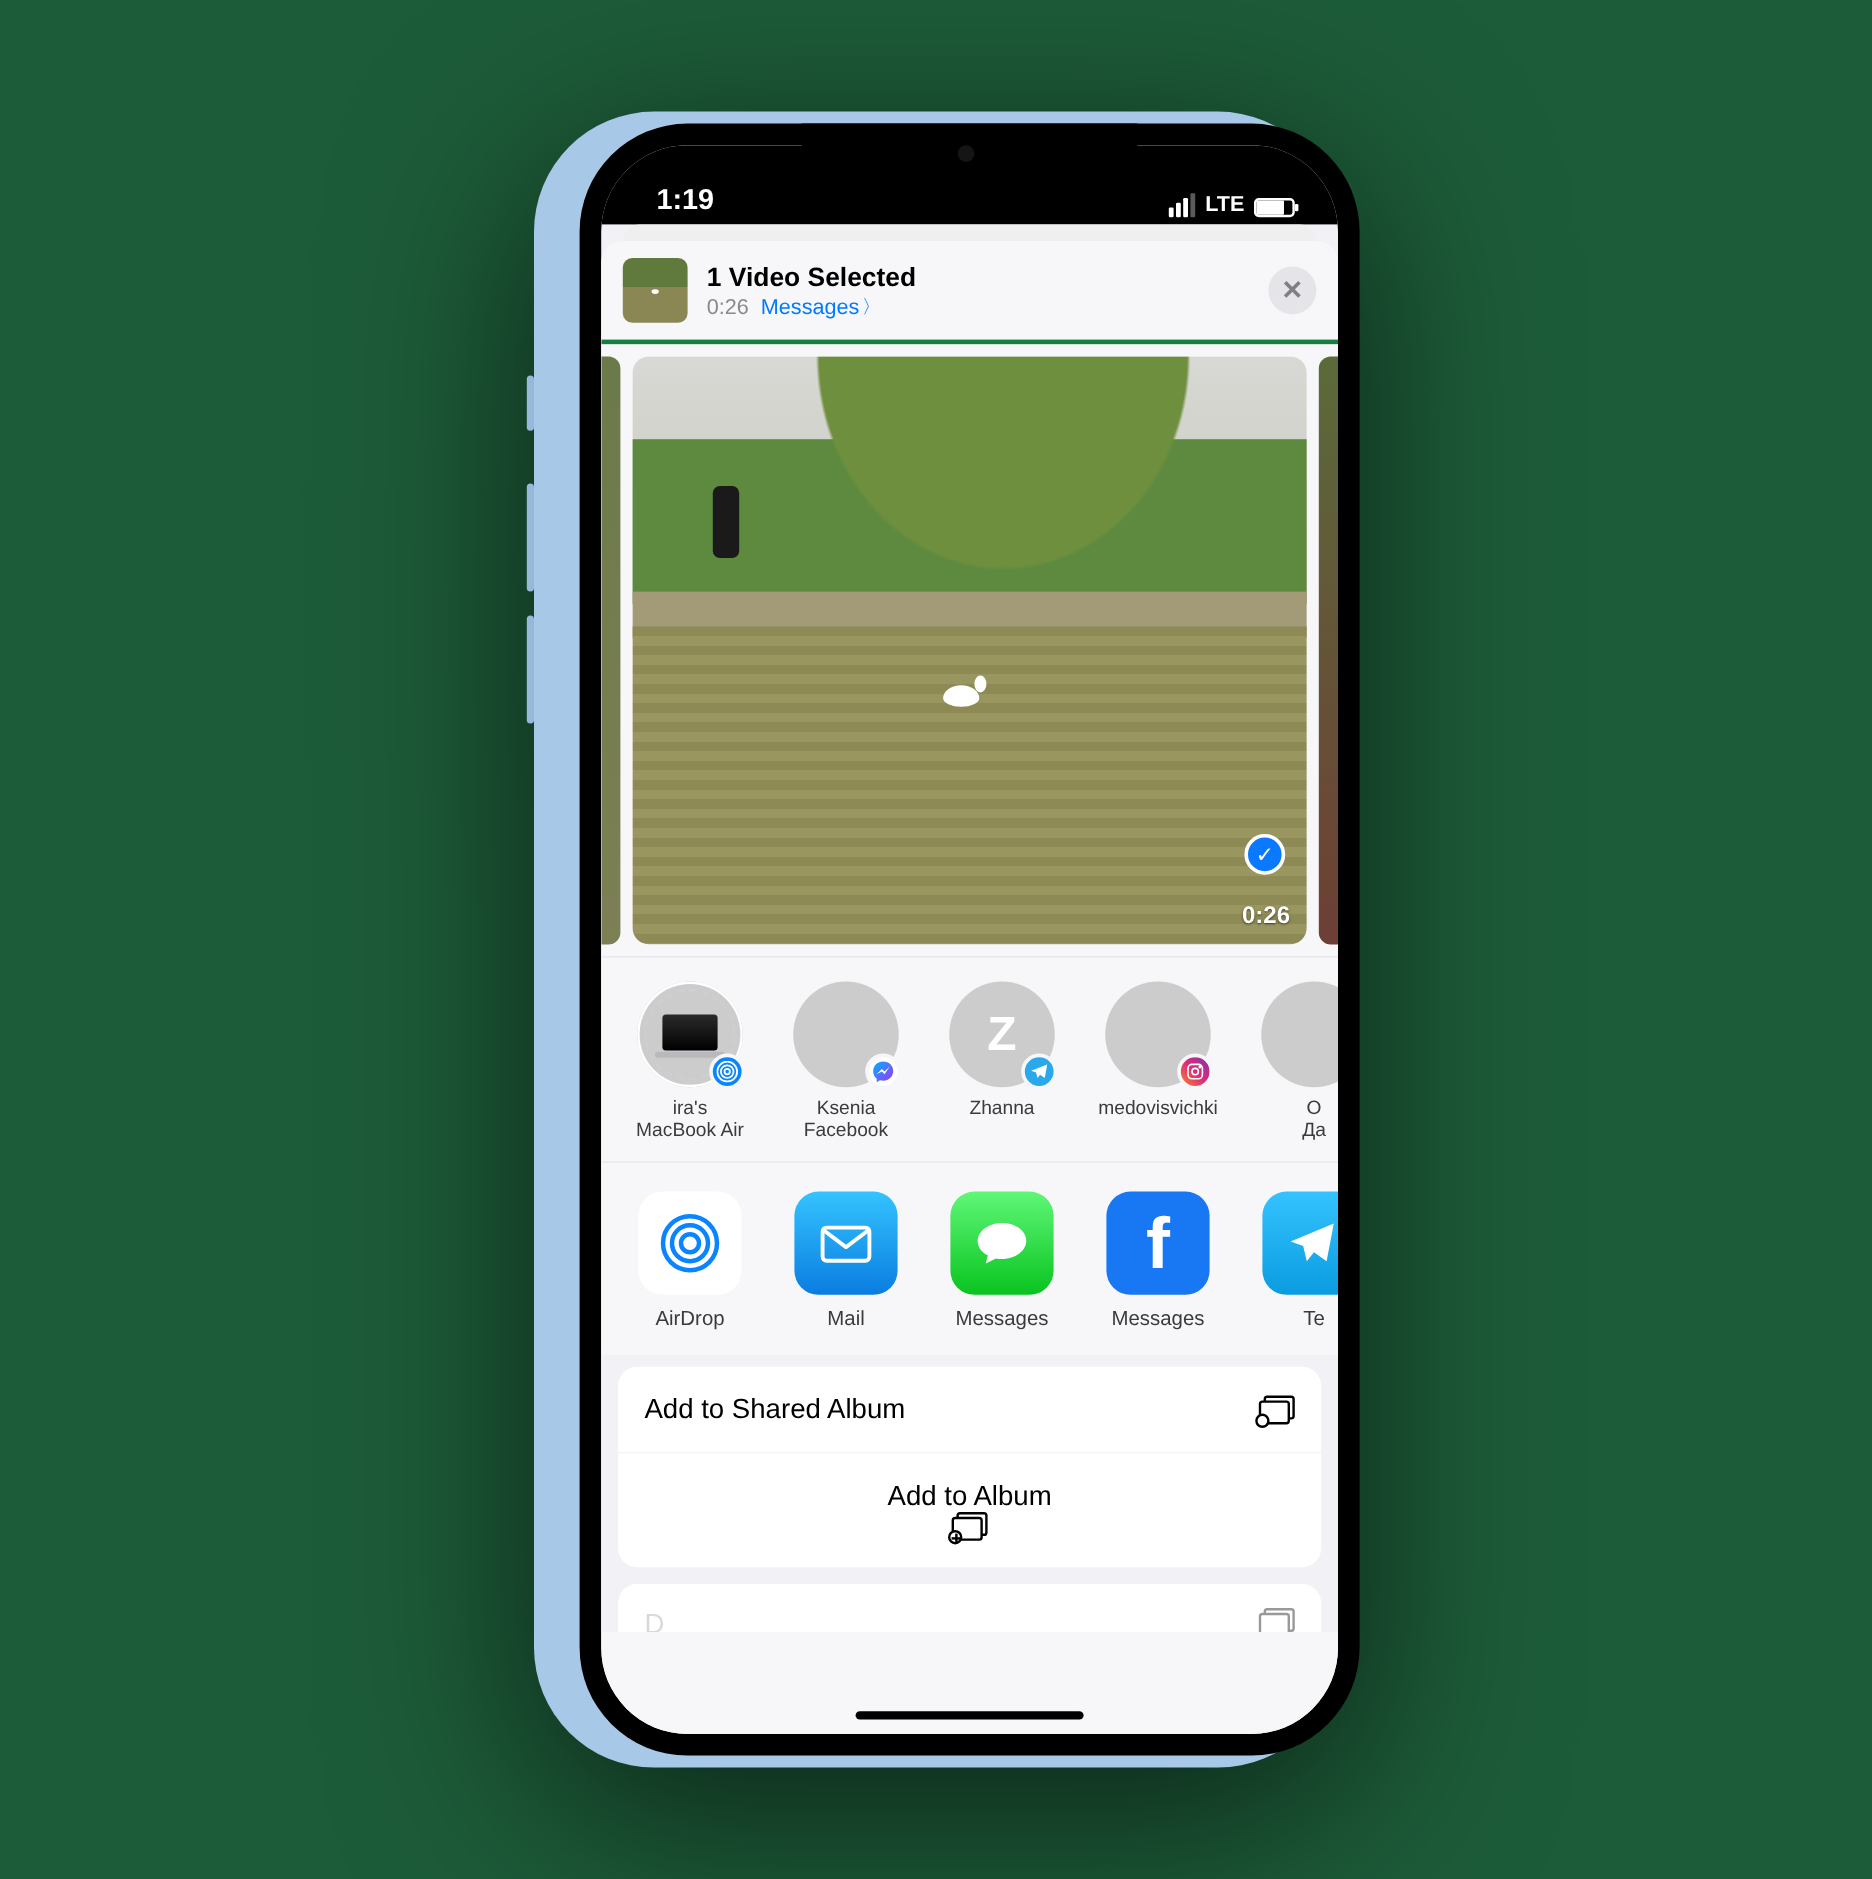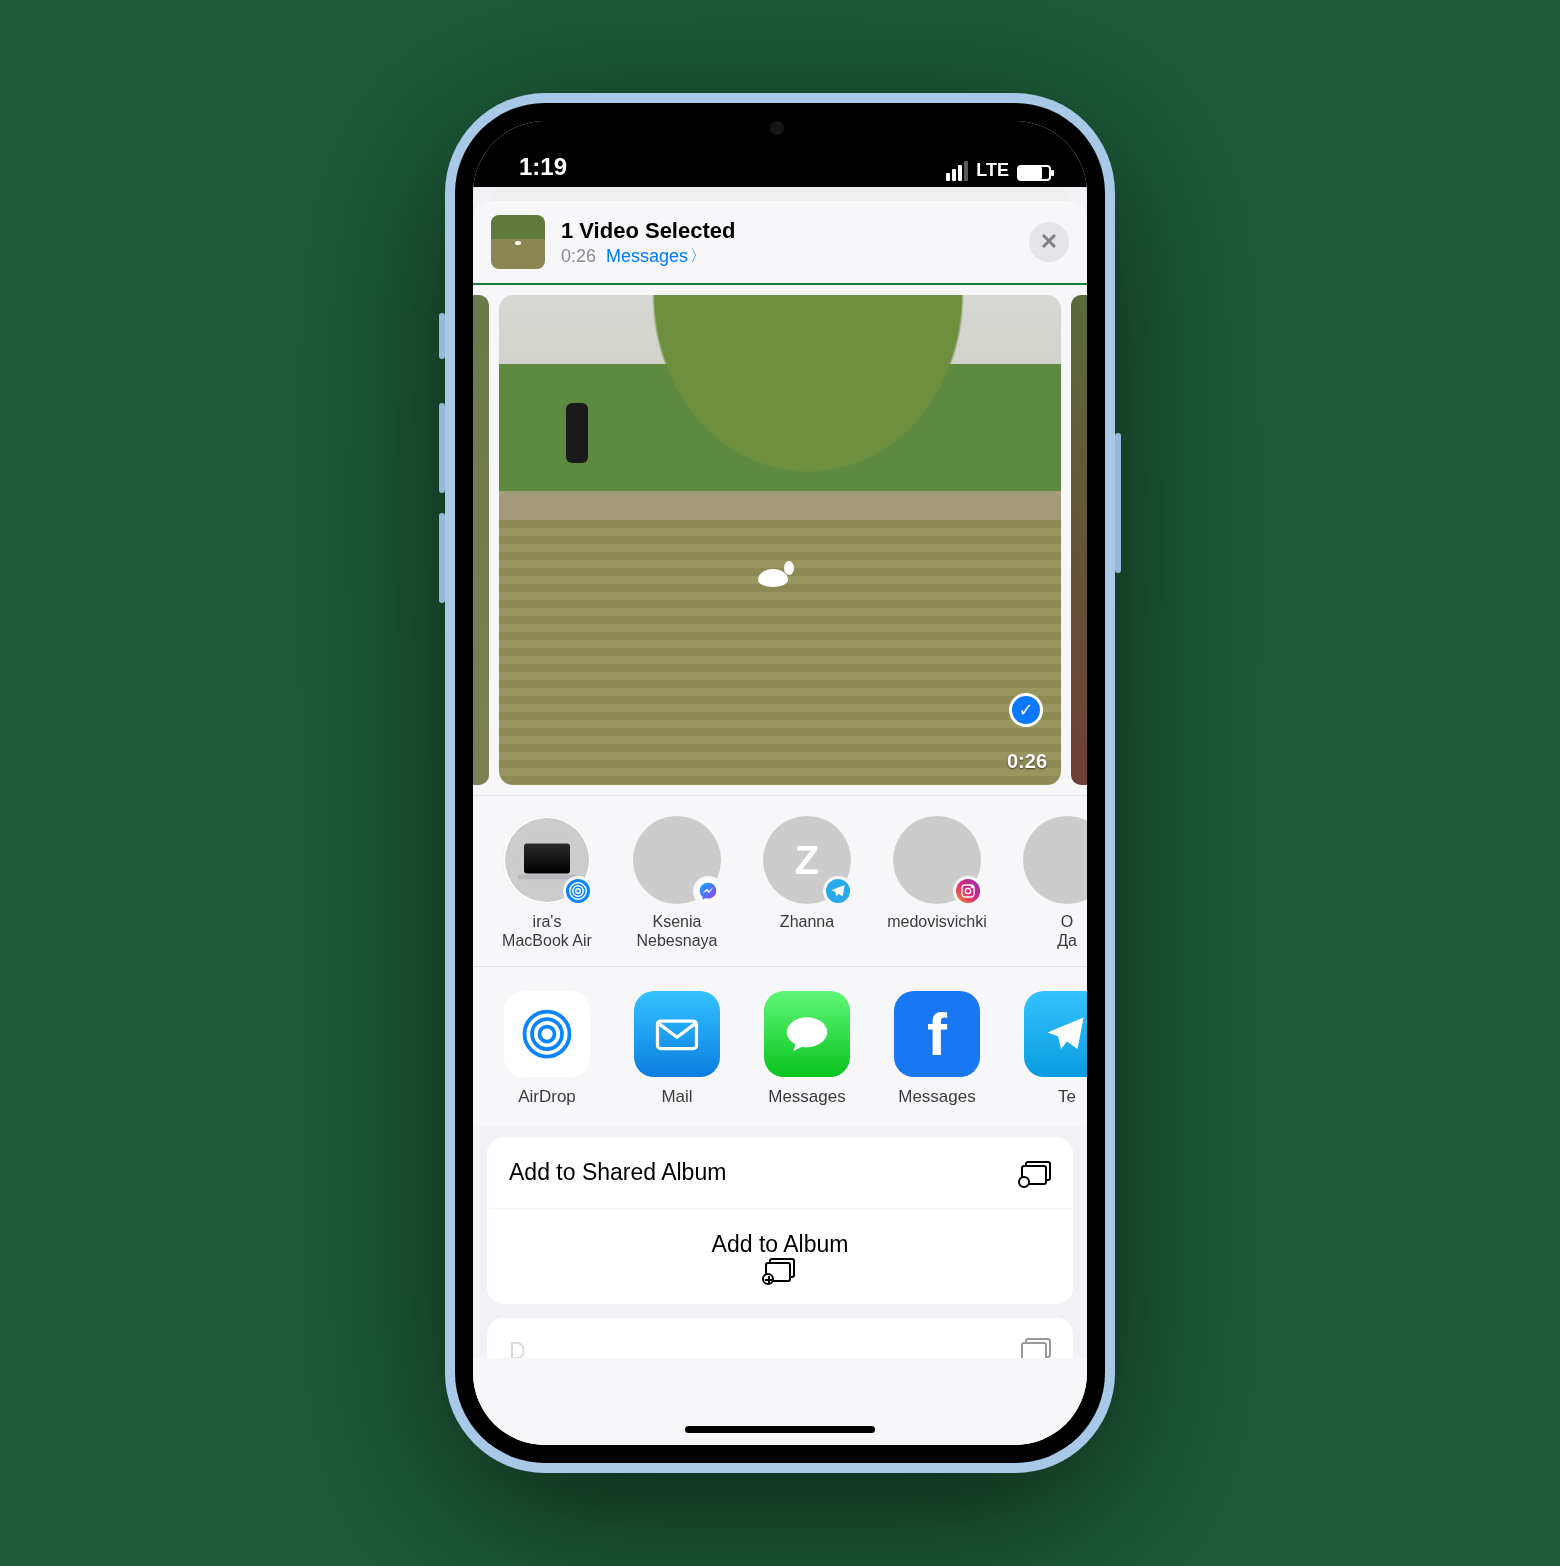--- a/index.html
+++ b/index.html
@@ -26,20 +26,21 @@
     padding: 10px;
     position: relative;
   }
   .bezel {
     width: 100%;
     height: 100%;
     background: #000;
     border-radius: 90px;
     padding: 18px;
     position: relative;
+    margin-left: 28px;
   }
   .screen {
     width: 100%;
     height: 100%;
     background: #f2f2f6;
     border-radius: 72px;
     overflow: hidden;
     position: relative;
   }
   .notch {
@@ -109,21 +110,21 @@
     border-top-right-radius:18px;
     margin: 0 0;
     height: calc(100% - 80px);
     overflow:hidden;
     position:relative;
   }
   .sheet-header {
     display:flex; align-items:center; gap:16px;
     padding: 14px 18px;
     background:#f7f7f9;
-    border-bottom:2px solid #15803d;
+    border-bottom:4px solid #15803d;
   }
   .thumb {
     width:54px;height:54px;border-radius:8px;
     background: linear-gradient(#5f7a3c 0 45%, #8a8754 45% 100%);
     position:relative; overflow:hidden;
   }
   .thumb::after{content:"";position:absolute;left:24px;top:26px;width:6px;height:4px;background:#fff;border-radius:50%;}
   .hdr-text { flex:1; }
   .hdr-title { font-size:22px; font-weight:600; color:#000; }
   .hdr-sub { display:flex; gap:10px; align-items:center; font-size:18px; margin-top:2px;}
@@ -337,21 +338,21 @@
                         <linearGradient id="g1" x1="0" x2="1" y1="0" y2="1">
                           <stop stop-color="#00B2FF"></stop>
                           <stop offset="1" stop-color="#A033FF"></stop>
                         </linearGradient>
                       </defs>
                       <path fill="#fff" d="M8 22l8-8 4 4 8-8-8 12-4-4z"></path>
                     </svg>
               </div>
             </div>
             <div>Ksenia</div>
-            <div>Nebesnaya</div>
+            <div>Facebook</div>
           </div>
 
           <div class="contact">
             <div class="avatar av-z">Z
               <div class="badge bd-tg">
                 <svg viewBox="0 0 24 24" width="16" height="16">
                       <path fill="#fff" d="M22 3L2 11l6 2 2 7 3-4 6 4z"></path>
                     </svg>
               </div>
             </div>

